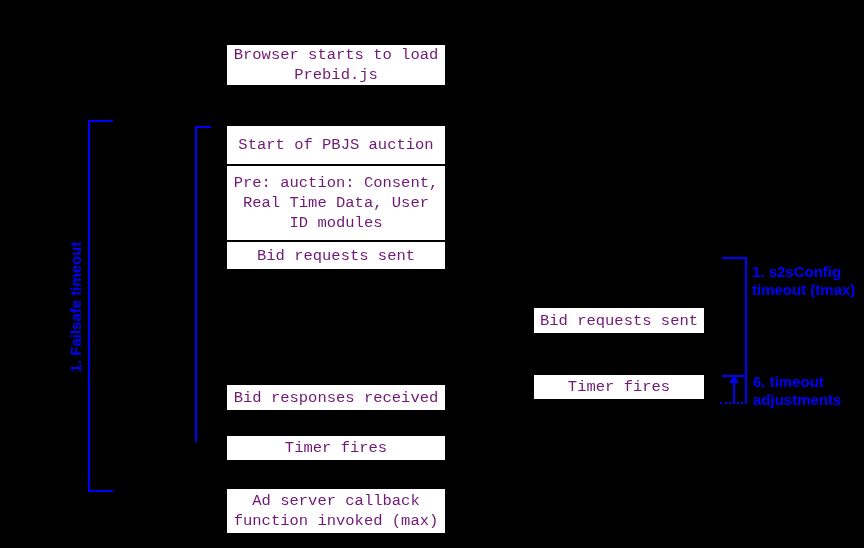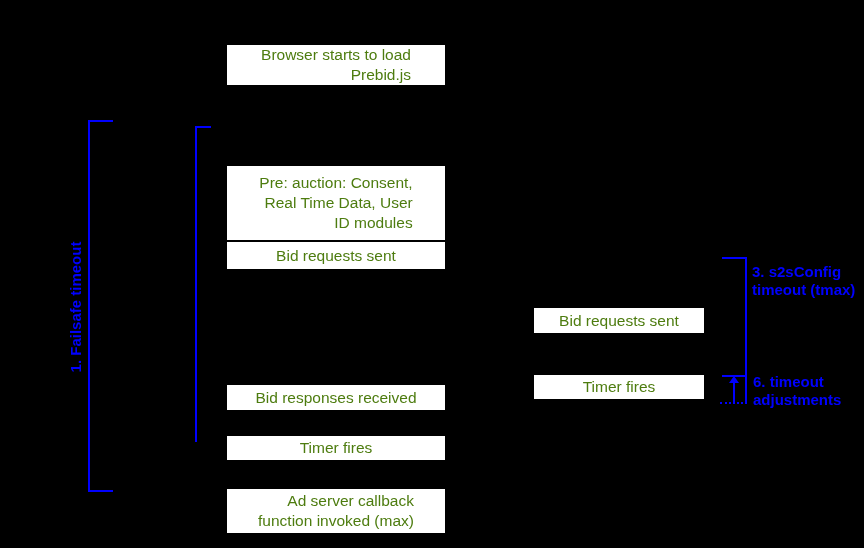--- a/index.html
+++ b/index.html
@@ -13,25 +13,26 @@
   #canvas { position: absolute; left: 0; top: 0; width: 864px; height: 548px; }
 
   .box {
     position: absolute;
     background: #ffffff;
     border: 1px solid #000000;
     box-sizing: border-box;
     display: flex;
     align-items: center;
     justify-content: center;
-    text-align: right;
-    color: #4d7c0f;
+    text-align: center;
+    color: #701a75;
     font-size: 15.5px;
     line-height: 20px;
     white-space: pre-line;
+    font-family: Liberation Mono, monospace;
   }
 
   
   .col-client { left: 226px; width: 220px; }
   #box-browser-load        { top: 44px;  height: 42px; }
   #box-auction-start       { top: 125px; height: 40px; }
   #box-pre-auction         { top: 165px; height: 76px; }
   #box-bid-requests-sent   { top: 241px; height: 29px; }
   #box-bid-responses       { top: 384px; height: 27px; }
   #box-timer-fires-client  { top: 435px; height: 26px; }
@@ -107,20 +108,21 @@
   }
 </style>
 </head>
 <body>
 
 <div id="canvas">
 
   <div class="box col-client" id="box-browser-load">Browser starts to load
 Prebid.js</div>
 
+  <div class="box col-client" id="box-auction-start">Start of PBJS auction</div>
 
   <div class="box col-client" id="box-pre-auction">Pre: auction: Consent,
 Real Time Data, User
 ID modules</div>
 
   <div class="box col-client" id="box-bid-requests-sent">Bid requests sent</div>
 
   <div class="box col-client" id="box-bid-responses">Bid responses received</div>
 
   <div class="box col-client" id="box-timer-fires-client">Timer fires</div>
@@ -137,19 +139,19 @@
   <div id="bracket-auction"></div>
   <div id="bracket-s2s"></div>
   <div id="bracket-s2s-extension"></div>
   <div id="dotted-baseline"></div>
   <div id="adjust-arrow-shaft"></div>
   <div id="adjust-arrow-head"></div>
 
   <div class="blue-label" id="label-failsafe">1. Failsafe timeout</div>
 
 
-  <div class="blue-label" id="label-s2s">3. s2sConfig
+  <div class="blue-label" id="label-s2s">1. s2sConfig
 timeout (tmax)</div>
 
   <div class="blue-label" id="label-adjust">6. timeout
 adjustments</div>
 
 </div>
 
 </body></html>

